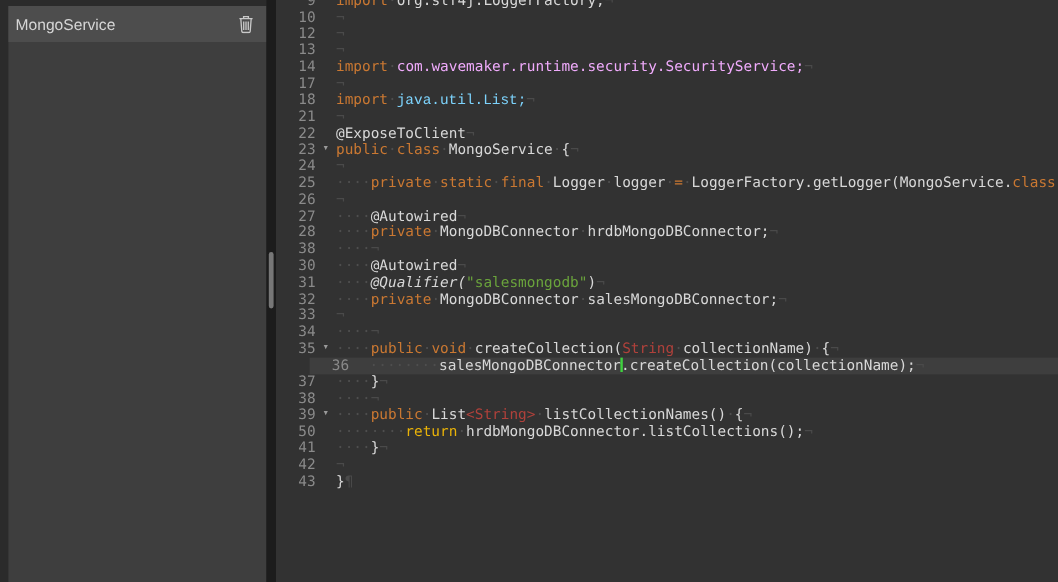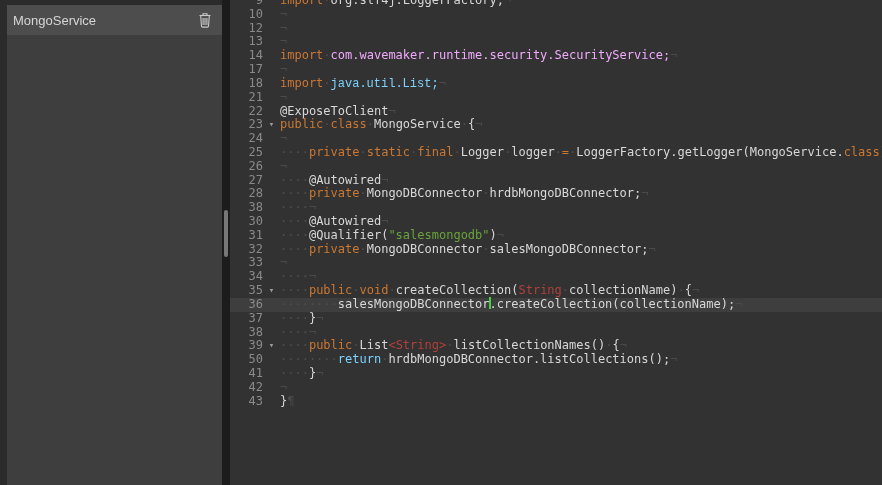--- a/index.html
+++ b/index.html
@@ -17,21 +17,21 @@
 
   
   #divider{position:absolute;left:222px;top:0;width:8px;height:485px;background:#1c1c1c;}
   #divider .thumb{position:absolute;left:2px;width:4px;top:210px;height:47px;
                   background:#777;border-radius:2px;}
 
   
   #editor{position:absolute;left:230px;top:0;right:0;bottom:0;background:#323232;overflow:hidden;}
   #code{position:absolute;left:0;right:0;top:-6px;font-size:12px;line-height:13.82px;}
   .row{display:flex;height:13.82px;white-space:pre;}
-  .row.current{background:#3e3e3e;}
+  .row.current{background:#3e3e3e;margin-left:28px;}
   .ln{width:33px;flex:none;text-align:right;color:#8a8a8a;user-select:none;}
   .fold{width:17px;flex:none;color:#9a9a9a;font-size:9px;line-height:13.82px;
         text-align:center;user-select:none;}
   .codetxt{flex:1;white-space:pre;}
   .caret{display:inline-block;width:2px;height:12px;margin:0 -1px;vertical-align:middle;
          position:relative;top:-1px;}
 </style>
 </head>
 <body>
 
@@ -71,29 +71,29 @@
         <div class="row"><span class="ln">21</span><span class="fold"></span><span class="codetxt"><span style="color: rgb(74, 74, 74);">¬</span></span></div>
         <div class="row"><span class="ln">22</span><span class="fold"></span><span class="codetxt"><span style="color: rgb(216, 216, 216);">@ExposeToClient</span><span style="color: rgb(74, 74, 74);">¬</span></span></div>
         <div class="row"><span class="ln">23</span><span class="fold">▾</span><span class="codetxt"><span style="color: rgb(202, 120, 50);">public</span><span style="color: rgb(78, 78, 78);">·</span><span style="color: rgb(202, 120, 50);">class</span><span style="color: rgb(78, 78, 78);">·</span><span style="color: rgb(216, 216, 216);">MongoService</span><span style="color: rgb(78, 78, 78);">·</span><span style="color: rgb(216, 216, 216);">{</span><span style="color: rgb(74, 74, 74);">¬</span></span></div>
         <div class="row"><span class="ln">24</span><span class="fold"></span><span class="codetxt"><span style="color: rgb(74, 74, 74);">¬</span></span></div>
         <div class="row"><span class="ln">25</span><span class="fold"></span><span class="codetxt"><span style="color: rgb(78, 78, 78);">····</span><span style="color: rgb(202, 120, 50);">private</span><span style="color: rgb(78, 78, 78);">·</span><span style="color: rgb(202, 120, 50);">static</span><span style="color: rgb(78, 78, 78);">·</span><span style="color: rgb(202, 120, 50);">final</span><span style="color: rgb(78, 78, 78);">·</span><span style="color: rgb(216, 216, 216);">Logger</span><span style="color: rgb(78, 78, 78);">·</span><span style="color: rgb(216, 216, 216);">logger</span><span style="color: rgb(78, 78, 78);">·</span><span style="color: rgb(202, 120, 50);">=</span><span style="color: rgb(78, 78, 78);">·</span><span style="color: rgb(216, 216, 216);">LoggerFactory.getLogger(MongoService.</span><span style="color: rgb(202, 120, 50);">class</span><span style="color: rgb(216, 216, 216);">);</span></span></div>
         <div class="row"><span class="ln">26</span><span class="fold"></span><span class="codetxt"><span style="color: rgb(74, 74, 74);">¬</span></span></div>
         <div class="row"><span class="ln">27</span><span class="fold"></span><span class="codetxt"><span style="color: rgb(78, 78, 78);">····</span><span style="color: rgb(216, 216, 216);">@Autowired</span><span style="color: rgb(74, 74, 74);">¬</span></span></div>
         <div class="row"><span class="ln">28</span><span class="fold"></span><span class="codetxt"><span style="color: rgb(78, 78, 78);">····</span><span style="color: rgb(202, 120, 50);">private</span><span style="color: rgb(78, 78, 78);">·</span><span style="color: rgb(216, 216, 216);">MongoDBConnector</span><span style="color: rgb(78, 78, 78);">·</span><span style="color: rgb(216, 216, 216);">hrdbMongoDBConnector;</span><span style="color: rgb(74, 74, 74);">¬</span></span></div>
         <div class="row"><span class="ln">38</span><span class="fold"></span><span class="codetxt"><span style="color: rgb(78, 78, 78);">····</span><span style="color: rgb(74, 74, 74);">¬</span></span></div>
         <div class="row"><span class="ln">30</span><span class="fold"></span><span class="codetxt"><span style="color: rgb(78, 78, 78);">····</span><span style="color: rgb(216, 216, 216);">@Autowired</span><span style="color: rgb(74, 74, 74);">¬</span></span></div>
-        <div class="row"><span class="ln">31</span><span class="fold"></span><span class="codetxt"><span style="color: rgb(78, 78, 78);">····</span><span style="color: rgb(216, 216, 216);">@Qualifier(</span><span style="color: rgb(106, 163, 60);">"salesmongodb"</span><span style="color: rgb(216, 216, 216);">)</span><span style="color: rgb(74, 74, 74);">¬</span></span></div>
+        <div class="row"><span class="ln">31</span><span class="fold"></span><span class="codetxt"><span style="color: rgb(78, 78, 78);">····</span><span style="color: rgb(216, 216, 216); font-style: italic;">@Qualifier(</span><span style="color: rgb(106, 163, 60);">"salesmongodb"</span><span style="color: rgb(216, 216, 216);">)</span><span style="color: rgb(74, 74, 74);">¬</span></span></div>
         <div class="row"><span class="ln">32</span><span class="fold"></span><span class="codetxt"><span style="color: rgb(78, 78, 78);">····</span><span style="color: rgb(202, 120, 50);">private</span><span style="color: rgb(78, 78, 78);">·</span><span style="color: rgb(216, 216, 216);">MongoDBConnector</span><span style="color: rgb(78, 78, 78);">·</span><span style="color: rgb(216, 216, 216);">salesMongoDBConnector;</span><span style="color: rgb(74, 74, 74);">¬</span></span></div>
         <div class="row"><span class="ln">33</span><span class="fold"></span><span class="codetxt"><span style="color: rgb(74, 74, 74);">¬</span></span></div>
         <div class="row"><span class="ln">34</span><span class="fold"></span><span class="codetxt"><span style="color: rgb(78, 78, 78);">····</span><span style="color: rgb(74, 74, 74);">¬</span></span></div>
         <div class="row"><span class="ln">35</span><span class="fold">▾</span><span class="codetxt"><span style="color: rgb(78, 78, 78);">····</span><span style="color: rgb(202, 120, 50);">public</span><span style="color: rgb(78, 78, 78);">·</span><span style="color: rgb(202, 120, 50);">void</span><span style="color: rgb(78, 78, 78);">·</span><span style="color: rgb(216, 216, 216);">createCollection(</span><span style="color: rgb(176, 65, 59);">String</span><span style="color: rgb(78, 78, 78);">·</span><span style="color: rgb(216, 216, 216);">collectionName)</span><span style="color: rgb(78, 78, 78);">·</span><span style="color: rgb(216, 216, 216);">{</span><span style="color: rgb(74, 74, 74);">¬</span></span></div>
         <div class="row current"><span class="ln">36</span><span class="fold"></span><span class="codetxt"><span style="color: rgb(78, 78, 78);">········</span><span style="color: rgb(216, 216, 216);">salesMongoDBConnector</span><span class="caret" style="background: rgb(63, 210, 63);"></span><span style="color: rgb(216, 216, 216);">.createCollection(collectionName);</span><span style="color: rgb(74, 74, 74);">¬</span></span></div>
         <div class="row"><span class="ln">37</span><span class="fold"></span><span class="codetxt"><span style="color: rgb(78, 78, 78);">····</span><span style="color: rgb(216, 216, 216);">}</span><span style="color: rgb(74, 74, 74);">¬</span></span></div>
         <div class="row"><span class="ln">38</span><span class="fold"></span><span class="codetxt"><span style="color: rgb(78, 78, 78);">····</span><span style="color: rgb(74, 74, 74);">¬</span></span></div>
         <div class="row"><span class="ln">39</span><span class="fold">▾</span><span class="codetxt"><span style="color: rgb(78, 78, 78);">····</span><span style="color: rgb(202, 120, 50);">public</span><span style="color: rgb(78, 78, 78);">·</span><span style="color: rgb(216, 216, 216);">List</span><span style="color: rgb(176, 65, 59);">&lt;String&gt;</span><span style="color: rgb(78, 78, 78);">·</span><span style="color: rgb(216, 216, 216);">listCollectionNames()</span><span style="color: rgb(78, 78, 78);">·</span><span style="color: rgb(216, 216, 216);">{</span><span style="color: rgb(74, 74, 74);">¬</span></span></div>
-        <div class="row"><span class="ln">50</span><span class="fold"></span><span class="codetxt"><span style="color: rgb(78, 78, 78);">········</span><span style="color: #7dd3fc;">return</span><span style="color: rgb(78, 78, 78);">·</span><span style="color: rgb(216, 216, 216); text-align: right;">hrdbMongoDBConnector.listCollections();</span><span style="color: rgb(74, 74, 74);">¬</span></span></div>
+        <div class="row"><span class="ln">50</span><span class="fold"></span><span class="codetxt"><span style="color: rgb(78, 78, 78);">········</span><span style="color: #eab308;">return</span><span style="color: rgb(78, 78, 78);">·</span><span style="color: rgb(216, 216, 216); text-align: right;">hrdbMongoDBConnector.listCollections();</span><span style="color: rgb(74, 74, 74);">¬</span></span></div>
         <div class="row"><span class="ln">41</span><span class="fold"></span><span class="codetxt"><span style="color: rgb(78, 78, 78);">····</span><span style="color: rgb(216, 216, 216);">}</span><span style="color: rgb(74, 74, 74);">¬</span></span></div>
         <div class="row"><span class="ln">42</span><span class="fold"></span><span class="codetxt"><span style="color: rgb(74, 74, 74);">¬</span></span></div>
         <div class="row"><span class="ln">43</span><span class="fold"></span><span class="codetxt"><span style="color: rgb(216, 216, 216);">}</span><span style="color: rgb(74, 74, 74);">¶</span></span></div>
       </div>
   </div>
 
 </div>
 
 </body></html>

